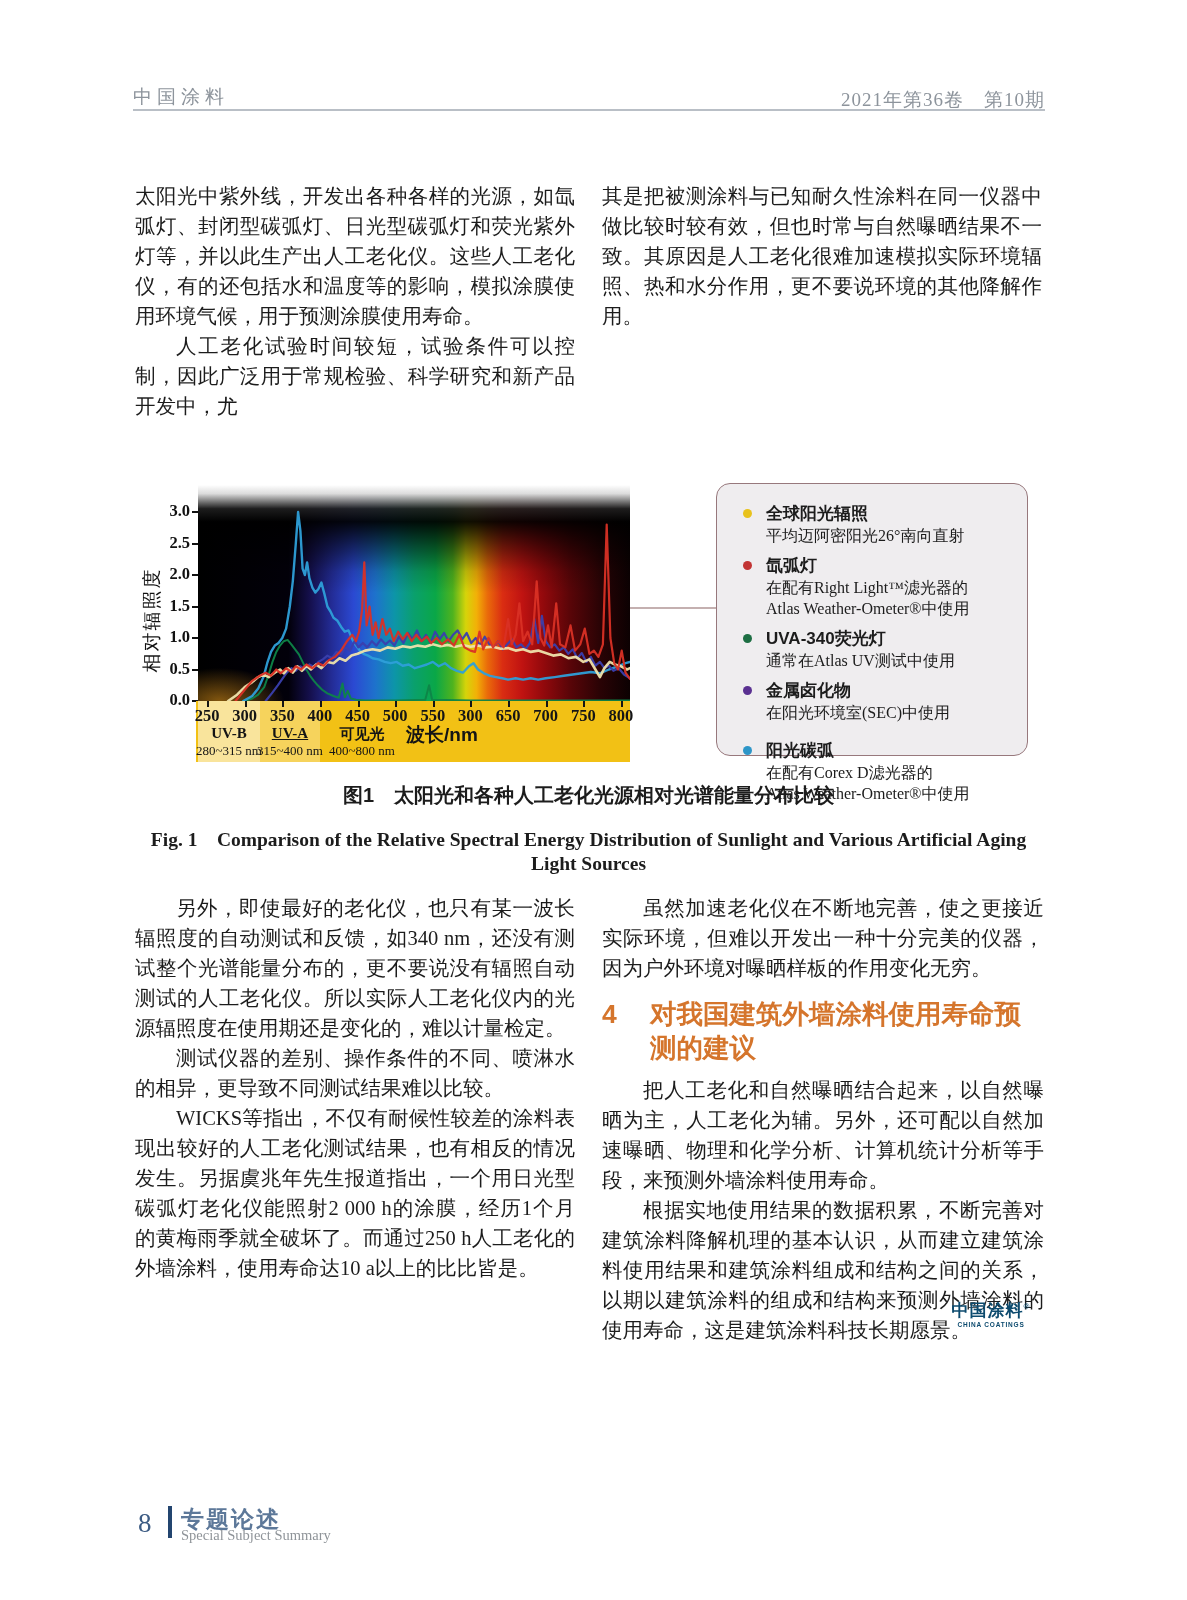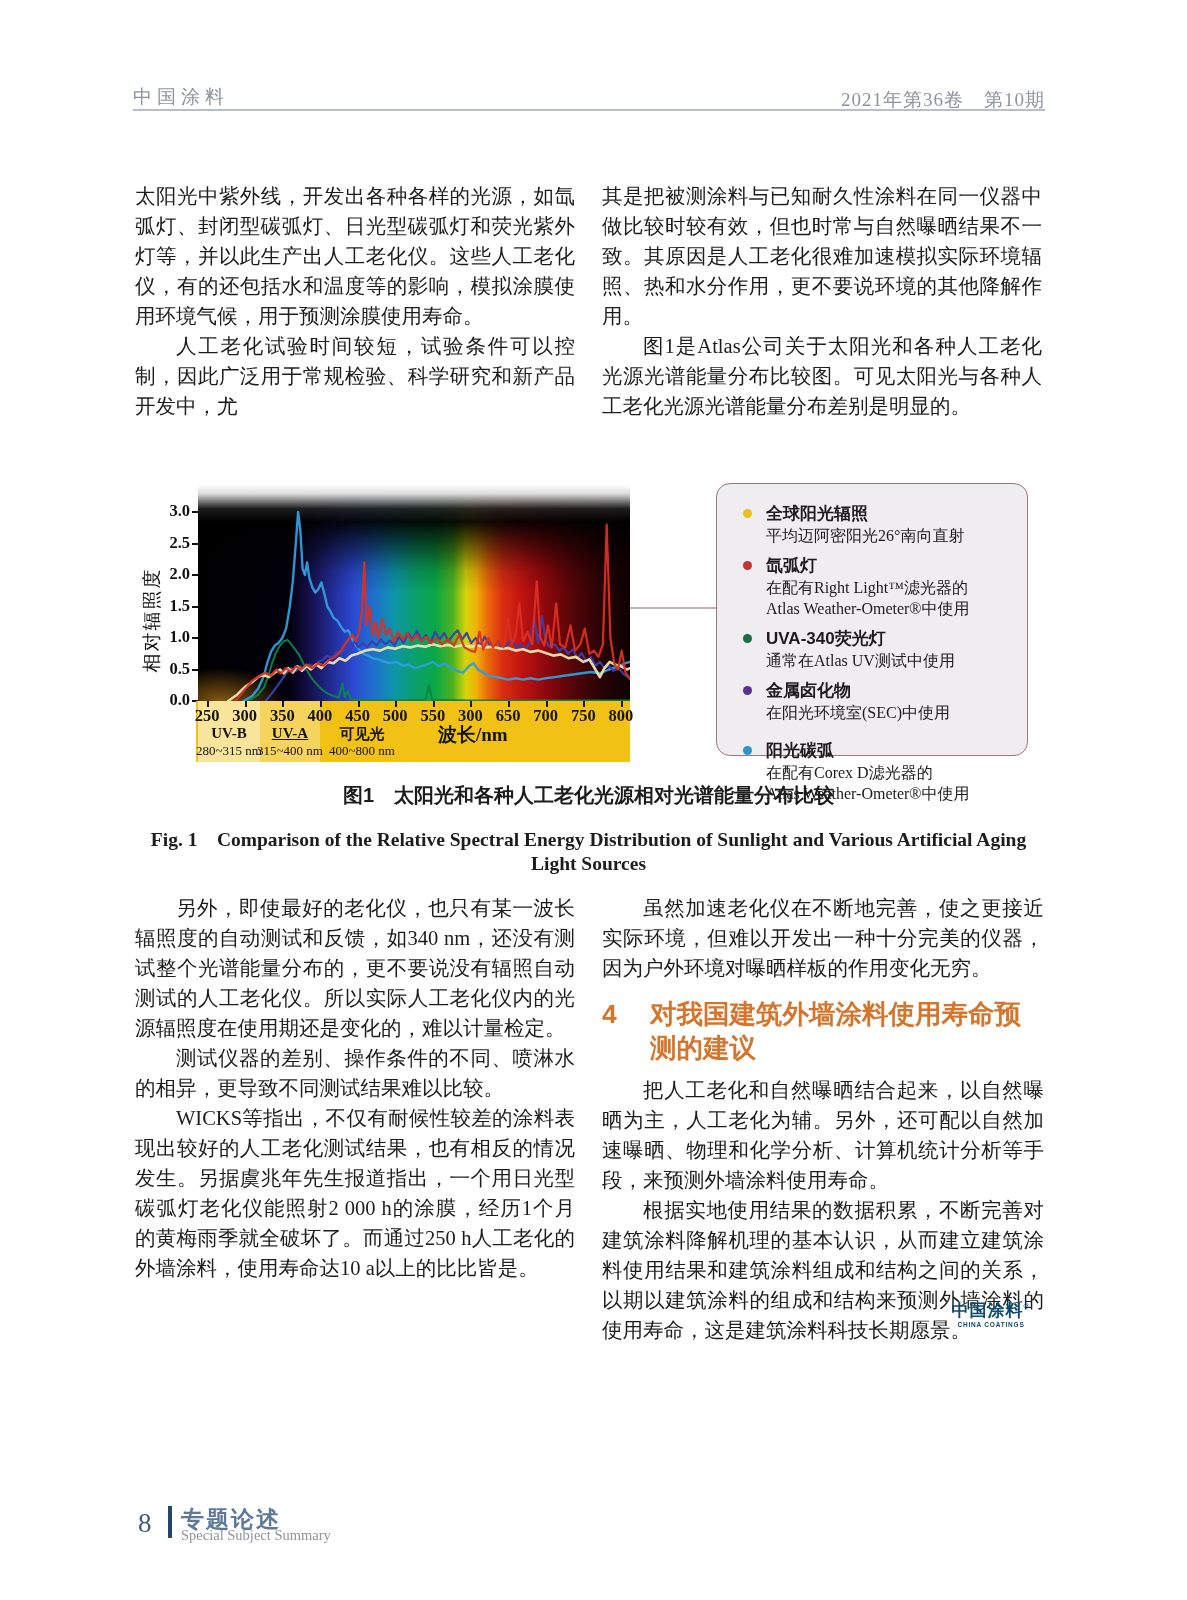--- a/index.html
+++ b/index.html
@@ -49,21 +49,21 @@
   .strip{left:196px;top:701px;width:434px;height:61px;background:#f2c115;overflow:visible;}
   .strip .shade{position:absolute;top:0;height:61px;}
   .xtick-mark{position:absolute;top:0;width:2px;height:6px;background:#151515;}
   .xtick-lab{position:absolute;top:5px;width:44px;margin-left:-22px;text-align:center;
              font-size:16.5px;font-weight:bold;color:#151515;}
   .band-lab{position:absolute;top:24px;width:90px;margin-left:-45px;text-align:center;
             font-size:15px;font-weight:bold;color:#151515;}
   .band-rng{position:absolute;top:42px;width:96px;margin-left:-48px;text-align:center;
             font-size:13px;color:#151515;white-space:nowrap;}
   .strip .xaxis-lab{position:absolute;left:210px;top:21px;font-size:19px;font-weight:bold;
-            color:#151515;font-family:Liberation Serif, serif;margin-left:32px;}
+            color:#151515;font-family:Liberation Sans, sans-serif;}
 
   .legend-box{left:716px;top:483px;width:312px;height:273px;background:#efedef;
               border:1.5px solid #97787c;border-radius:14px;box-sizing:border-box;
               padding:19px 14px 0 26px;}
   .leg-item{position:relative;padding-left:23px;margin-bottom:9px;}
   .leg-item.gap{margin-top:17px;}
   .leg-dot{position:absolute;left:0;top:6px;width:9px;height:9px;border-radius:50%;}
   .leg-title{font-size:17px;font-weight:bold;line-height:22px;color:#1c1c1c;
              font-family:"Liberation Sans","DejaVu Sans",sans-serif;}
   .leg-desc{font-size:16px;line-height:21px;color:#1c1c1c;}
@@ -94,21 +94,20 @@
   <div class="abs hdr-journal">中国涂料</div>
   <div class="abs hdr-issue">2021年第36卷　第10期</div>
   <div class="abs hdr-rule"></div>
 
   <div class="abs col col-tl">
     <p>太阳光中紫外线，开发出各种各样的光源，如氙弧灯、封闭型碳弧灯、日光型碳弧灯和荧光紫外灯等，并以此生产出人工老化仪。这些人工老化仪，有的还包括水和温度等的影响，模拟涂膜使用环境气候，用于预测涂膜使用寿命。</p>
     <p class="ind">人工老化试验时间较短，试验条件可以控制，因此广泛用于常规检验、科学研究和新产品开发中，尤</p>
   </div>
   <div class="abs col col-tr">
     <p>其是把被测涂料与已知耐久性涂料在同一仪器中做比较时较有效，但也时常与自然曝晒结果不一致。其原因是人工老化很难加速模拟实际环境辐照、热和水分作用，更不要说环境的其他降解作用。</p>
-    <p class="ind">图1是Atlas公司关于太阳光和各种人工老化光源光谱能量分布比较图。可见太阳光与各种人工老化光源光谱能量分布差别是明显的。</p>
   </div>
 
   <div class="abs ylab">相对辐照度</div>
   <div id="yticks">
       <div class="abs ytick-lab" style="left: 150px; top: 501px;">3.0</div>
       <div class="abs ytick-mark" style="left: 192px; top: 511px;"></div>
       <div class="abs ytick-lab" style="left: 150px; top: 532.5px;">2.5</div>
       <div class="abs ytick-mark" style="left: 192px; top: 542.5px;"></div>
       <div class="abs ytick-lab" style="left: 150px; top: 564px;">2.0</div>
       <div class="abs ytick-mark" style="left: 192px; top: 574px;"></div>

